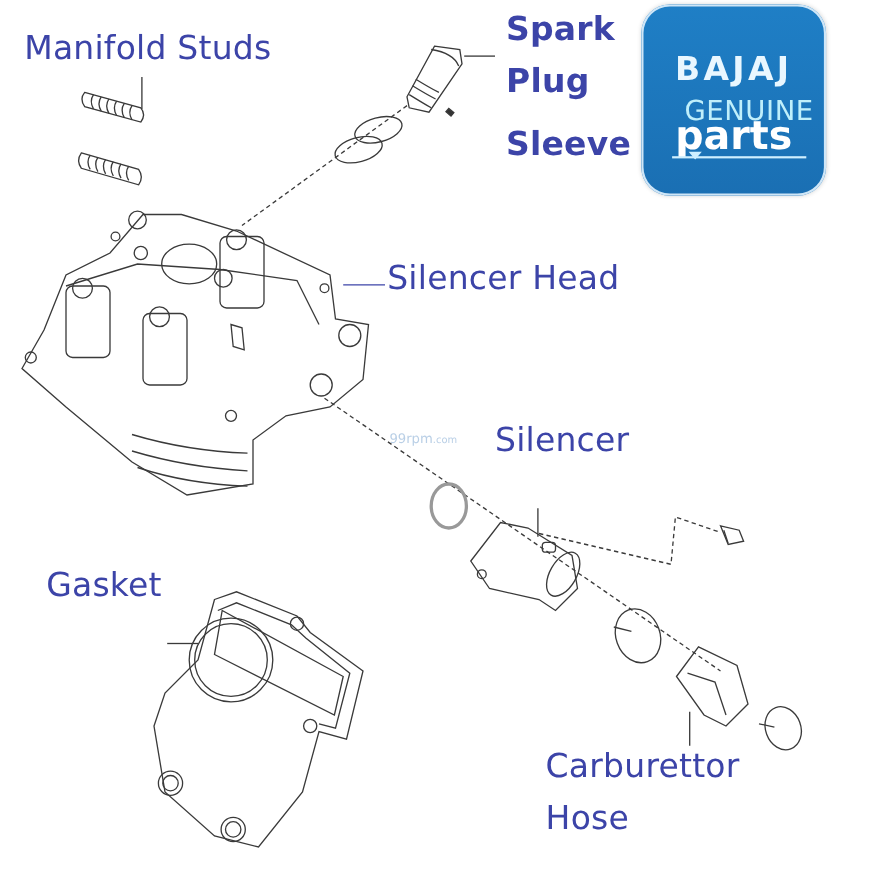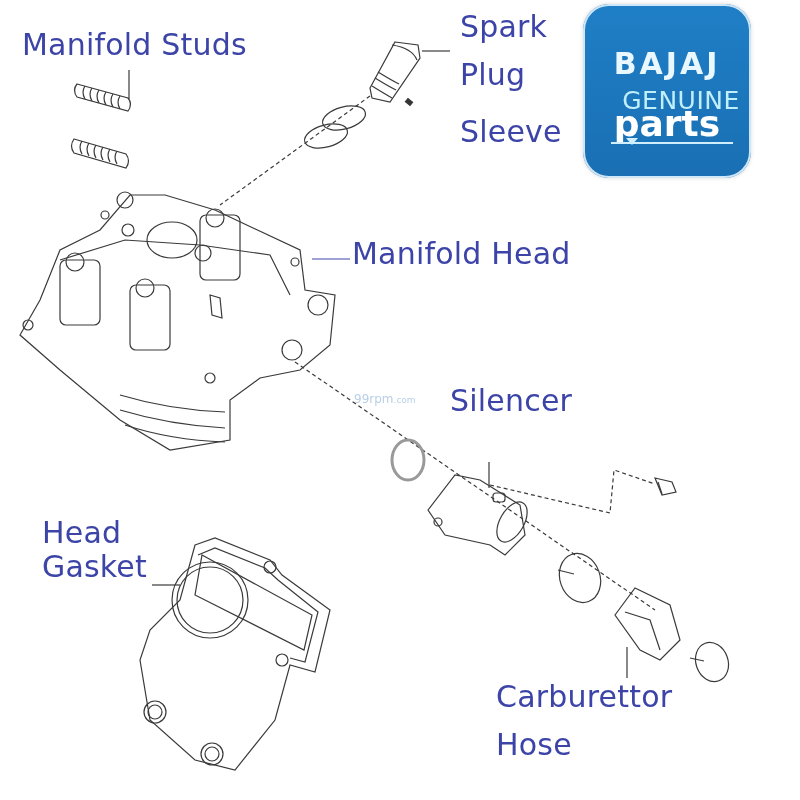--- a/index.html
+++ b/index.html
@@ -115,33 +115,32 @@
     <path d="M625,612 L650,620 L660,650"></path>
     <ellipse cx="712" cy="662" rx="16" ry="20" transform="rotate(-20 712 662)"></ellipse>
     <path d="M690,658 L704,661"></path>
     <line x1="627" y1="647" x2="627" y2="678"></line>
   </g>
 </svg>
 
 <div class="label" style="left:22px; top:28px;">
   <span>Manifold Studs</span>
 </div>
-<div class="label" style="left:460px; top:10px;">
+<div class="label" style="left:460px; top:10px;font-weight:bold;">
   <span>Spark</span>
   <span style="margin-top:14px">Plug</span>
   <span style="margin-top:24px">Sleeve</span>
 </div>
 <div class="label" style="left:352px; top:237px;">
-  <span>Manifold Head</span>
+  <span>Silencer Head</span>
 </div>
 <div class="label" style="left:450px; top:370px;">
   <span style="margin-top:14px">Silencer</span>
 </div>
 <div class="label" style="left:42px; top:516px;">
-  <span>Head</span>
   <span style="">Gasket</span>
 </div>
 <div class="label" style="left:496px; top:680px;">
   <span>Carburettor</span>
   <span style="margin-top:14px">Hose</span>
 </div>
 
 <div class="watermark">
   <b>99rpm</b><span>.com</span>
 </div>

